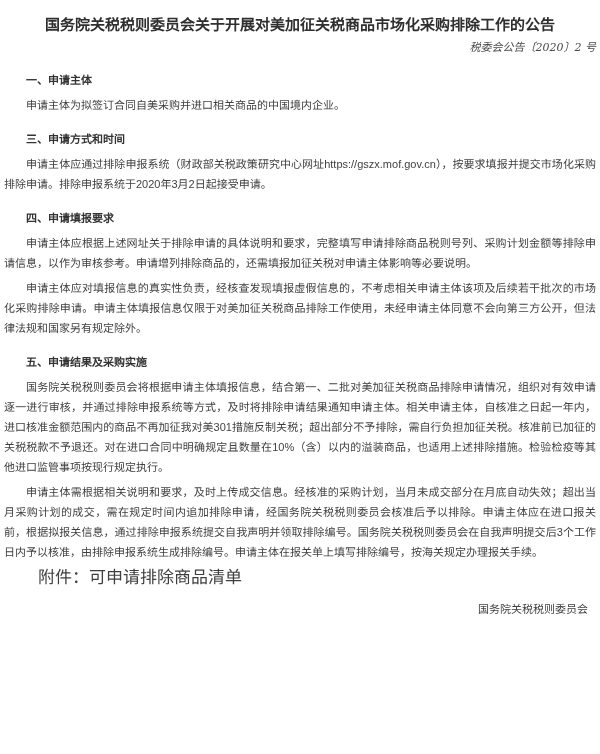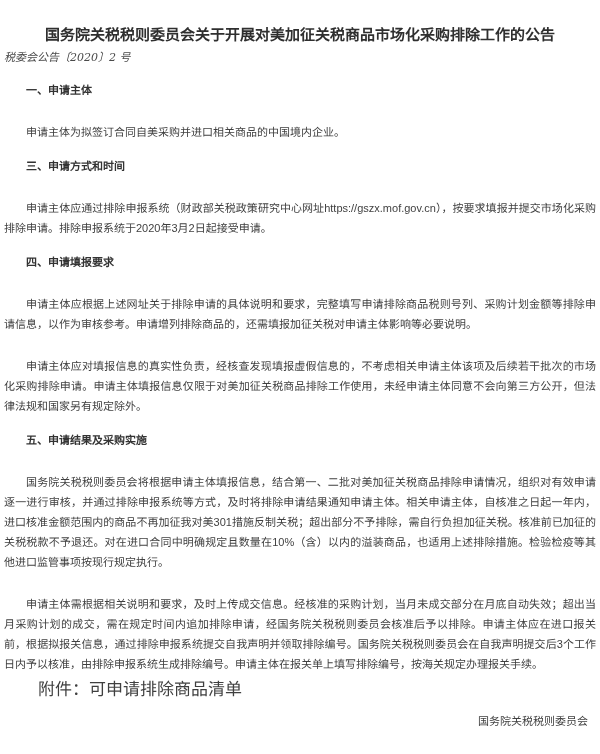--- a/index.html
+++ b/index.html
@@ -8,45 +8,45 @@
     width: 600px;
     height: 754px;
     overflow: hidden;
     font-family: "Liberation Sans", sans-serif;
     color: #3f3f3f;
     -webkit-font-smoothing: antialiased;
   }
   .page {
     width: 600px;
     height: 754px;
-    padding: 21px 4px 0 4px;
+    padding: 11px 4px 0 4px;
   }
   .doc-title {
     font-size: 15px;
     line-height: 21px;
     font-weight: bold;
     text-align: center;
     color: #2f2f2f;
     margin-top: 3px;
   }
   .doc-number {
     font-family: "DejaVu Serif", serif;
     font-style: italic;
     font-size: 11px;
     line-height: 16px;
-    text-align: left;
+    text-align: right;
     color: #4a4a4a;
     margin-top: 5px;
   }
   .para {
     font-size: 11px;
     line-height: 20px;
     text-indent: 2em;
     text-align: justify;
-    margin-top: 22px;
+    margin-top: 5px;
     color: #3f3f3f;
     word-break: break-word;
   }
   .para.first { margin-top: 12px; }
   .sec-heading {
     font-size: 11px;
     line-height: 20px;
     font-weight: bold;
     text-indent: 2em;
     margin-top: 14px;

